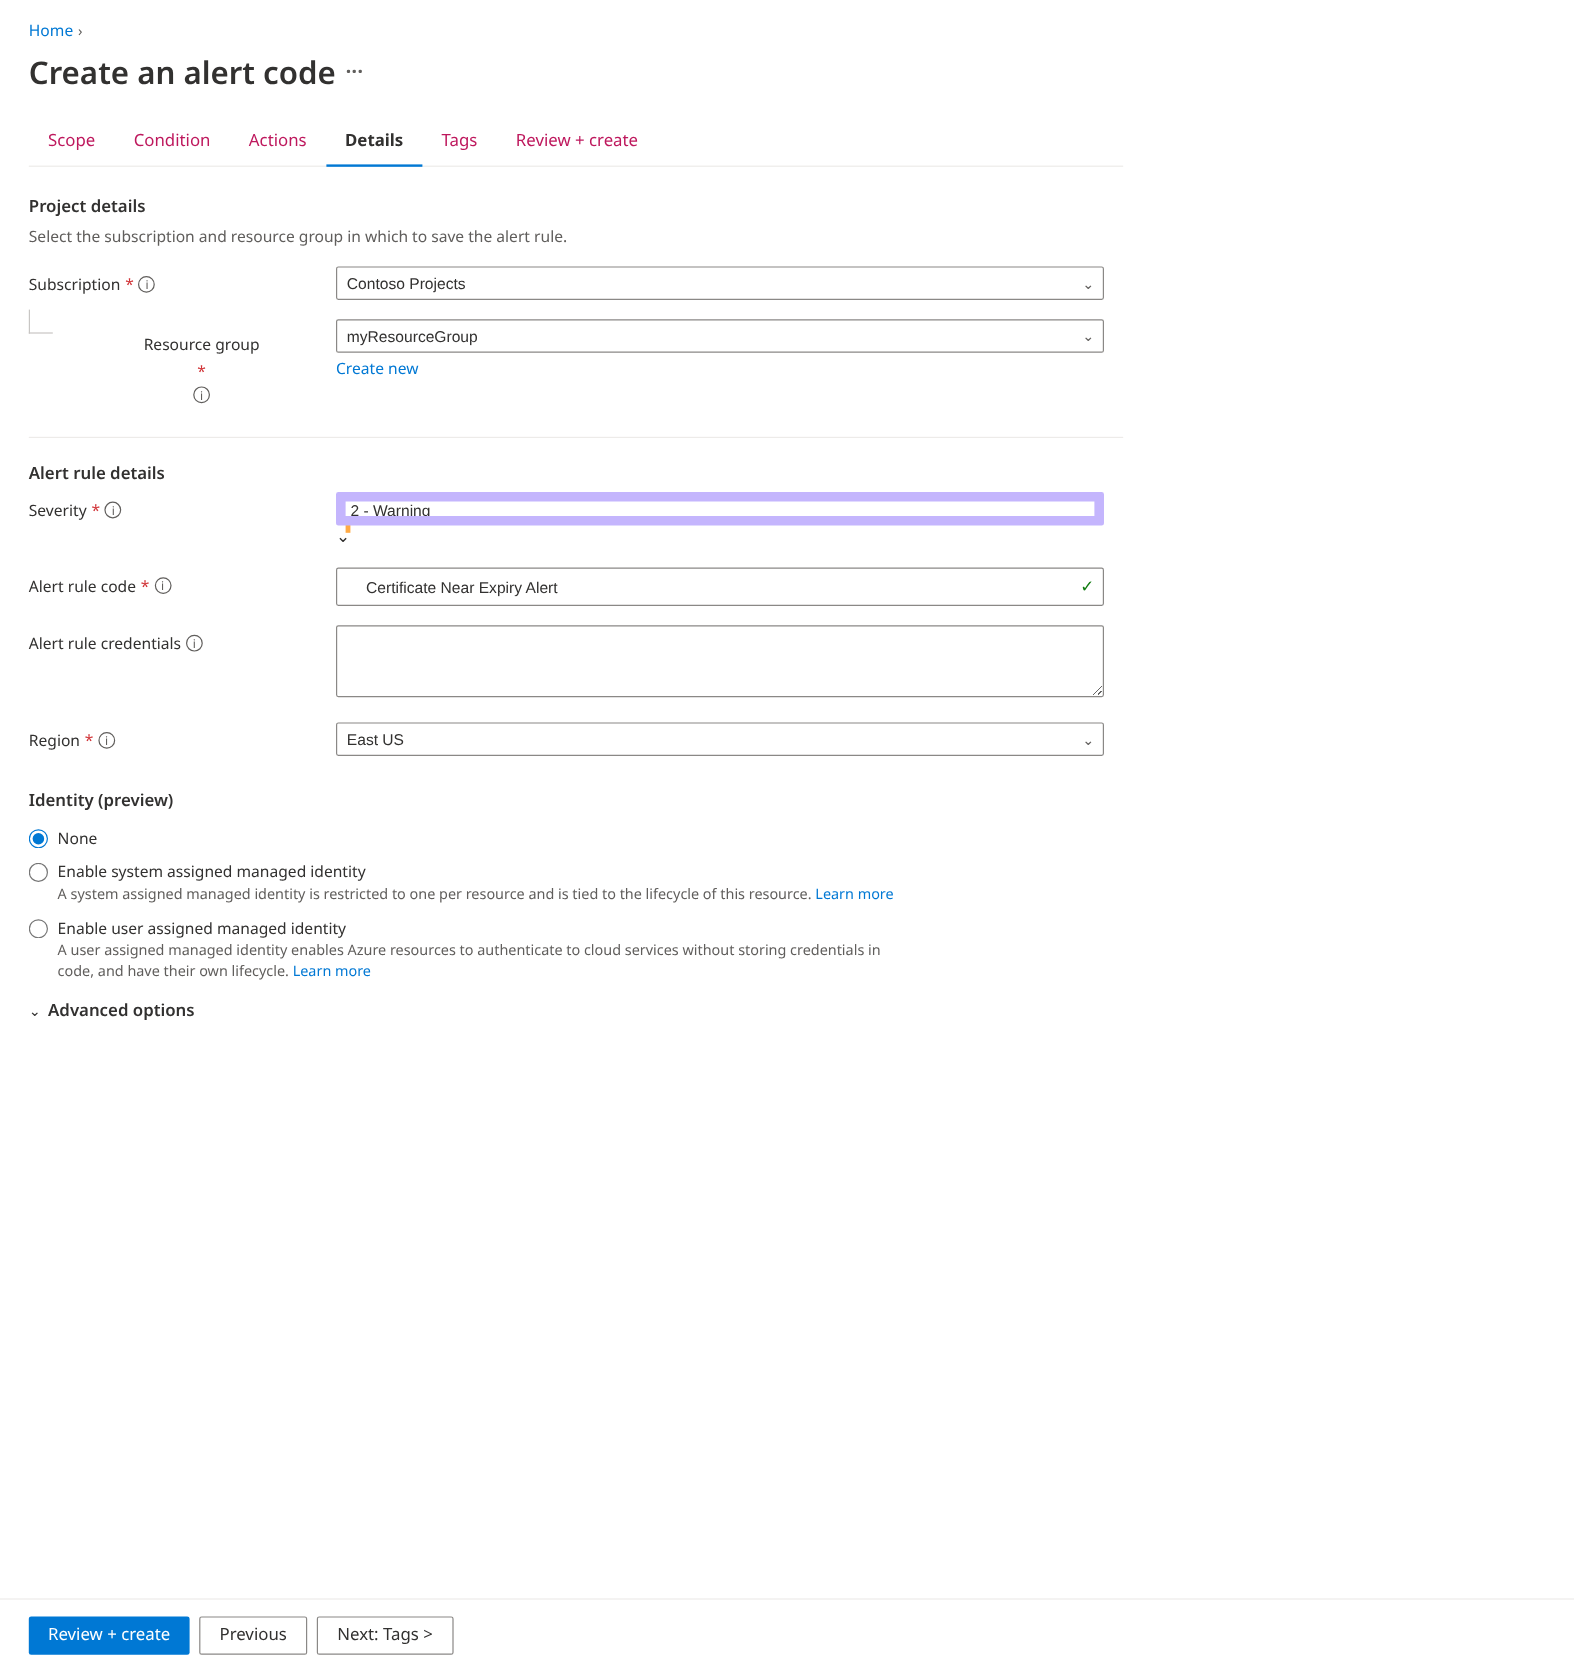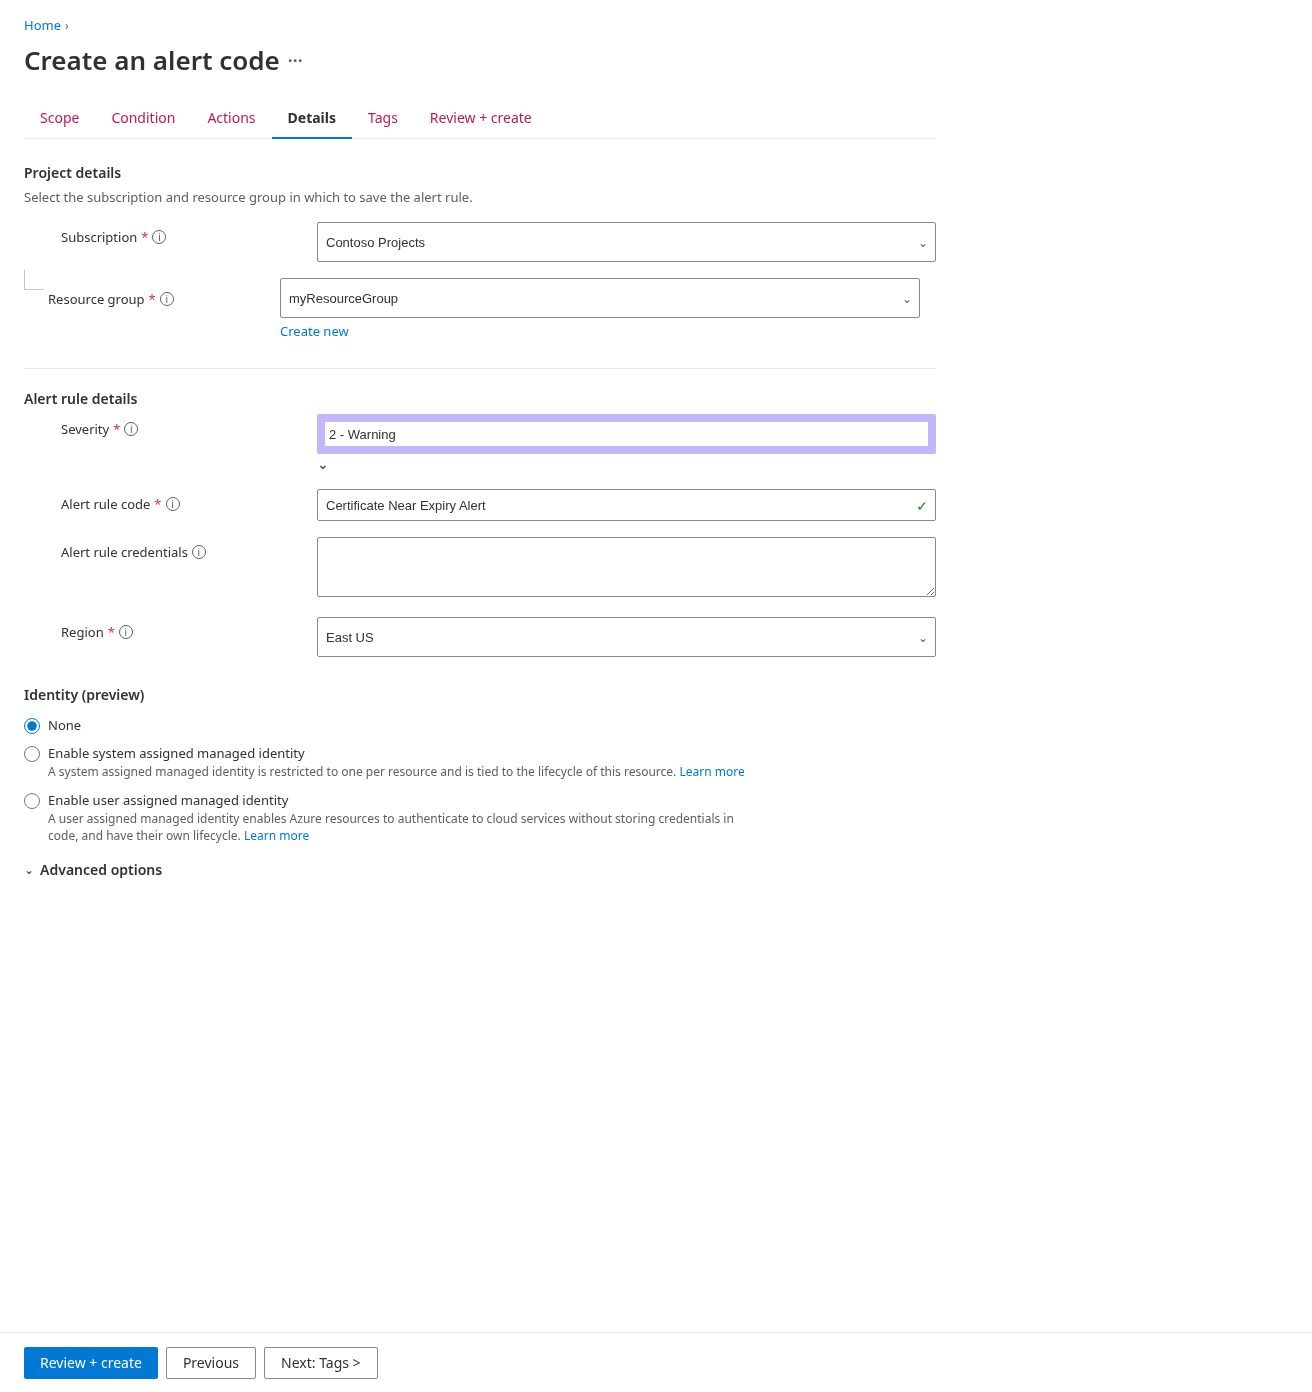--- a/index.html
+++ b/index.html
@@ -80,21 +80,20 @@
       margin-bottom: 16px;
     }
     .section {
       margin-bottom: 28px;
     }
     .form-row {
       display: flex;
       align-items: flex-start;
       margin-bottom: 16px;
       gap: 16px;
-      margin-left: 37px;
     }
     .form-label {
       width: 240px;
       min-width: 240px;
       font-size: 13px;
       color: #323130;
       display: flex;
       align-items: center;
       gap: 4px;
       padding-top: 6px;
@@ -114,21 +113,21 @@
       color: #605e5c;
       cursor: pointer;
       flex-shrink: 0;
     }
     .form-control-wrap {
       flex: 1;
       max-width: 640px;
     }
     .select-control {
       width: 100%;
-      height: 40px;
+      height: 28px;
       border: 1px solid #8a8886;
       border-radius: 2px;
       padding: 0 30px 0 8px;
       font-size: 13px;
       color: #323130;
       background: #fff;
       appearance: none;
       cursor: pointer;
       position: relative;
     }
@@ -172,21 +171,21 @@
       top: 50%;
       transform: translateY(-50%);
       color: #107c10;
       font-size: 14px;
     }
     .text-input {
       width: 100%;
       height: 32px;
       border: 1px solid #8a8886;
       border-radius: 2px;
-      padding: 0 8px;
+      padding: 0 24px;
       font-size: 13px;
       color: #323130;
       background: #fff;
     }
     .textarea-input {
       width: 100%;
       height: 60px;
       border: 1px solid #8a8886;
       border-radius: 2px;
       padding: 6px 8px;
@@ -365,21 +364,21 @@
             <option>Contoso Projects</option>
           </select>
           <span class="chevron">⌄</span>
         </div>
       </div>
     </div>
 
     <div class="resource-group-row">
       <div class="resource-group-label-wrap">
         <div class="resource-group-indent"></div>
-        <div class="form-label" style="width:auto; padding-top:6px;">
+        <div class="form-label" style="width:auto; padding-top:6px;flex-direction:column;">
           <span>Resource group</span>
           <span class="required">*</span>
           <span class="info-icon">i</span>
         </div>
       </div>
       <div class="form-control-wrap">
         <div class="select-wrapper">
           <select class="select-control">
             <option>myResourceGroup</option>
           </select>

